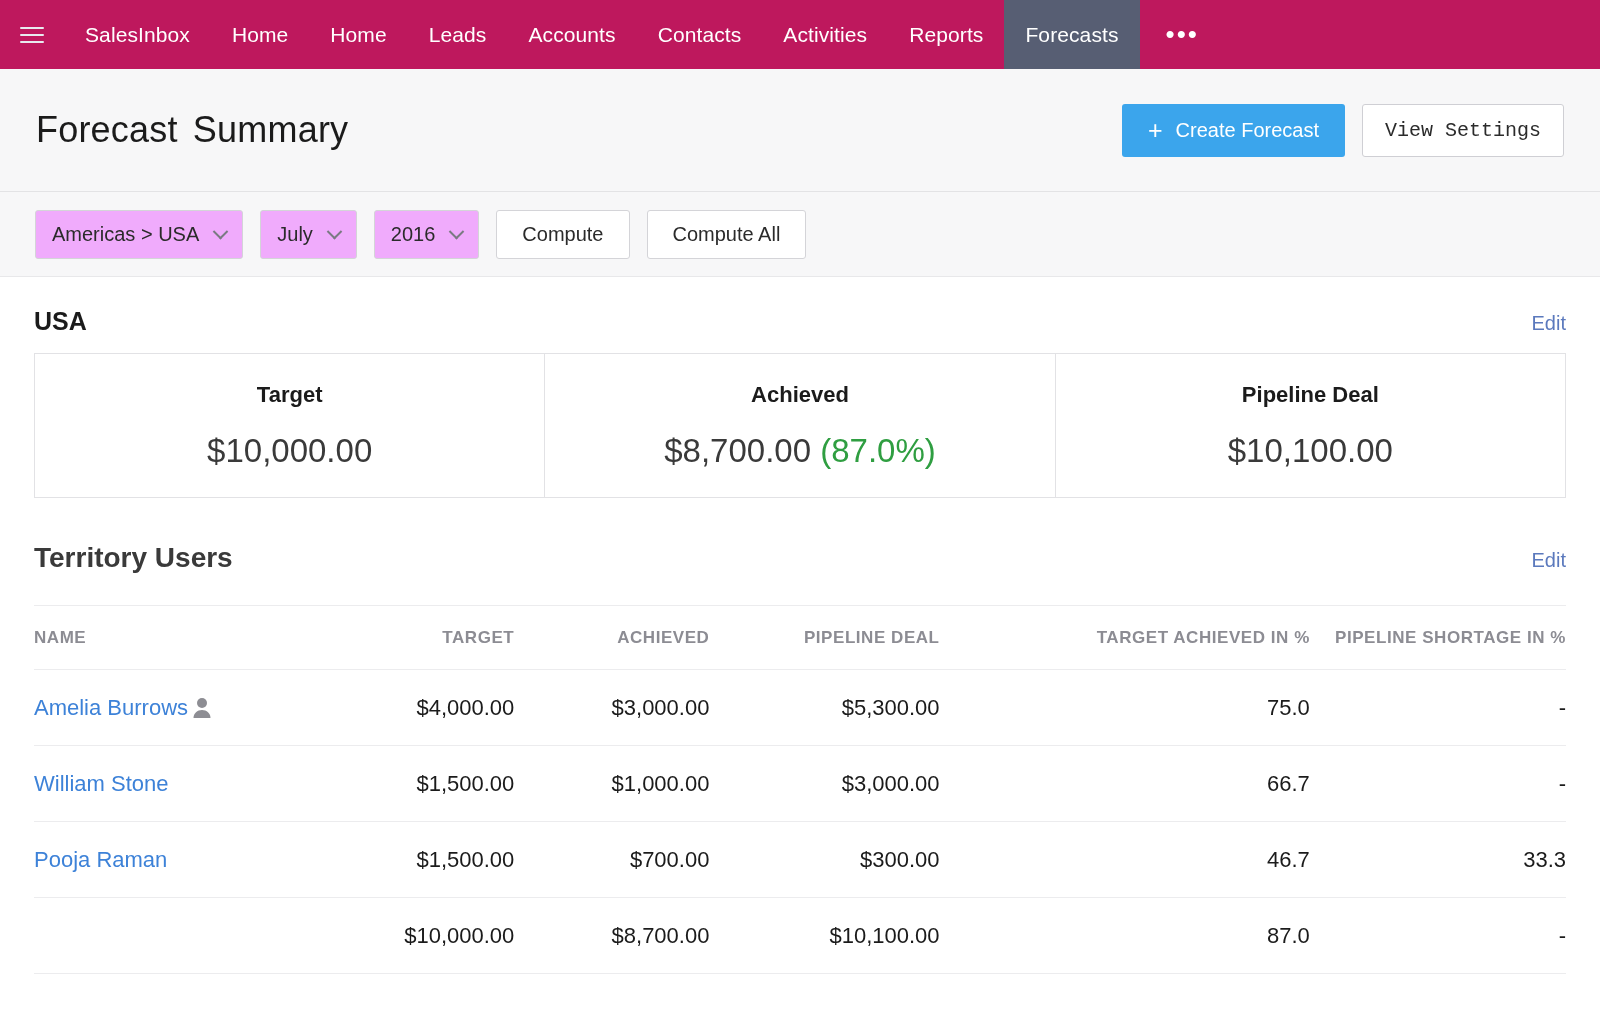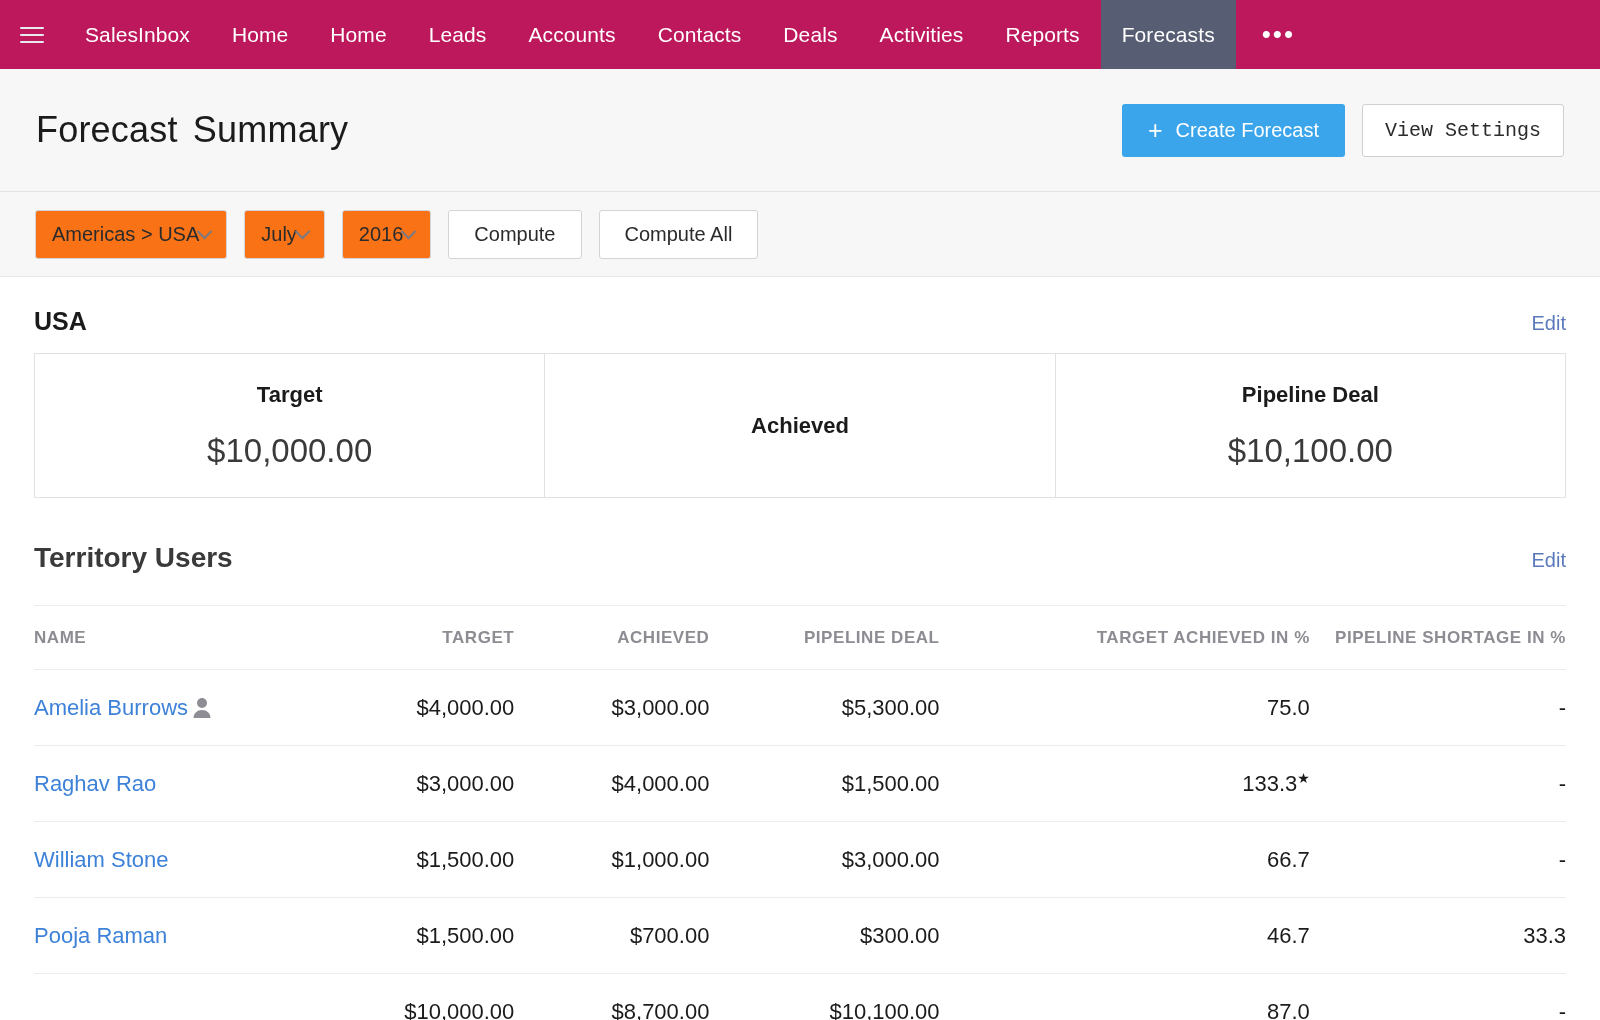--- a/index.html
+++ b/index.html
@@ -104,27 +104,28 @@
   .filterbar {
     height: 85px;
     background: #f7f7f8;
     border-bottom: 1px solid #e8e8ea;
     display: flex;
     align-items: center;
     padding: 0 35px;
     gap: 17px;
   }
   .selectbox {
-    background: #f97316;
+    background: #f0abfc;
     border: 1px solid #d4d4d8;
     border-radius: 3px;
     height: 49px;
     display: flex;
     align-items: center;
     padding: 0 16px;
+    gap: 16px;
     font-size: 20px;
     color: #2b2b2b;
     cursor: pointer;
   }
   .chev {
     width: 11px; height: 11px;
     border-right: 2px solid #7a7a82;
     border-bottom: 2px solid #7a7a82;
     transform: rotate(45deg) translate(-2px,-2px);
   }
@@ -257,23 +258,20 @@
   <div class="navitem">
       <span>Leads</span>
     </div>
   <div class="navitem">
       <span>Accounts</span>
     </div>
   <div class="navitem">
       <span>Contacts</span>
     </div>
   <div class="navitem">
-      <span>Deals</span>
-    </div>
-  <div class="navitem">
       <span>Activities</span>
     </div>
   <div class="navitem">
       <span>Reports</span>
     </div>
   <div class="navitem active">
       <span>Forecasts</span>
     </div>
   <div class="navitem more">
       <span>•••</span>
@@ -315,20 +313,24 @@
     <div class="edit-link">Edit</div>
   </div>
 
   <div class="cards">
     <div class="card">
       <div class="card-label">Target</div>
       <div class="card-value"><span>$10,000.00</span></div>
     </div>
     <div class="card">
       <div class="card-label">Achieved</div>
+      <div class="card-value">
+        <span>$8,700.00</span>
+        <span class="pct-green">(87.0%)</span>
+      </div>
     </div>
     <div class="card">
       <div class="card-label">Pipeline Deal</div>
       <div class="card-value"><span>$10,100.00</span></div>
     </div>
   </div>
 
   <div class="section-row" style="margin-top:44px;">
     <div class="section-title-light">Territory Users</div>
     <div class="edit-link">Edit</div>
@@ -365,32 +367,20 @@
             </svg>
           </span>
         </td>
         <td>$4,000.00</td>
         <td class="lnk">$3,000.00</td>
         <td class="lnk">$5,300.00</td>
         <td class="green">75.0</td>
         <td class="red">-</td>
       </tr>
 
-      <tr>
-        <td class="c-name">
-          <span class="lnk-name">Raghav Rao</span>
-        </td>
-        <td>$3,000.00</td>
-        <td class="lnk">$4,000.00</td>
-        <td class="lnk">$1,500.00</td>
-        <td class="green">
-          <span>133.3</span><span class="star">★</span>
-        </td>
-        <td class="red">-</td>
-      </tr>
 
       <tr>
         <td class="c-name">
           <span class="lnk-name">William Stone</span>
         </td>
         <td>$1,500.00</td>
         <td class="lnk">$1,000.00</td>
         <td class="lnk">$3,000.00</td>
         <td class="green">66.7</td>
         <td class="red">-</td>

